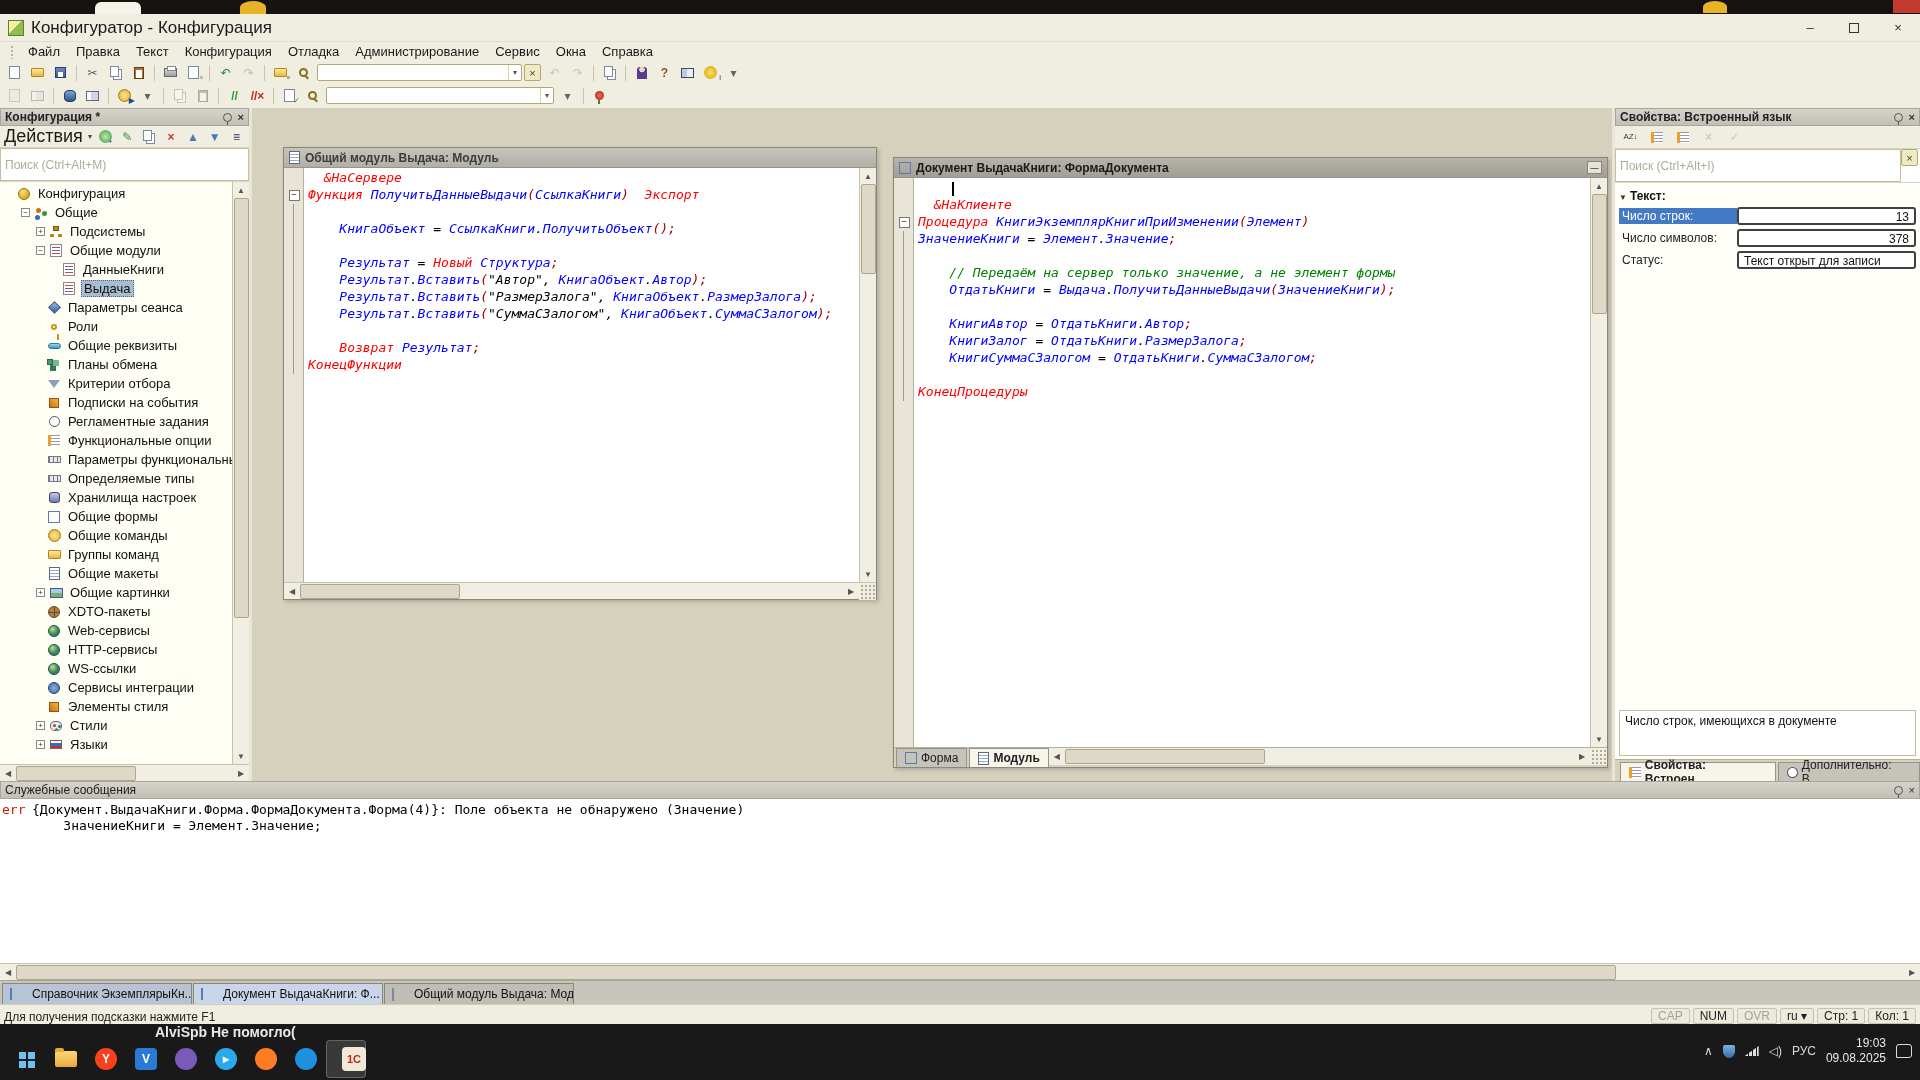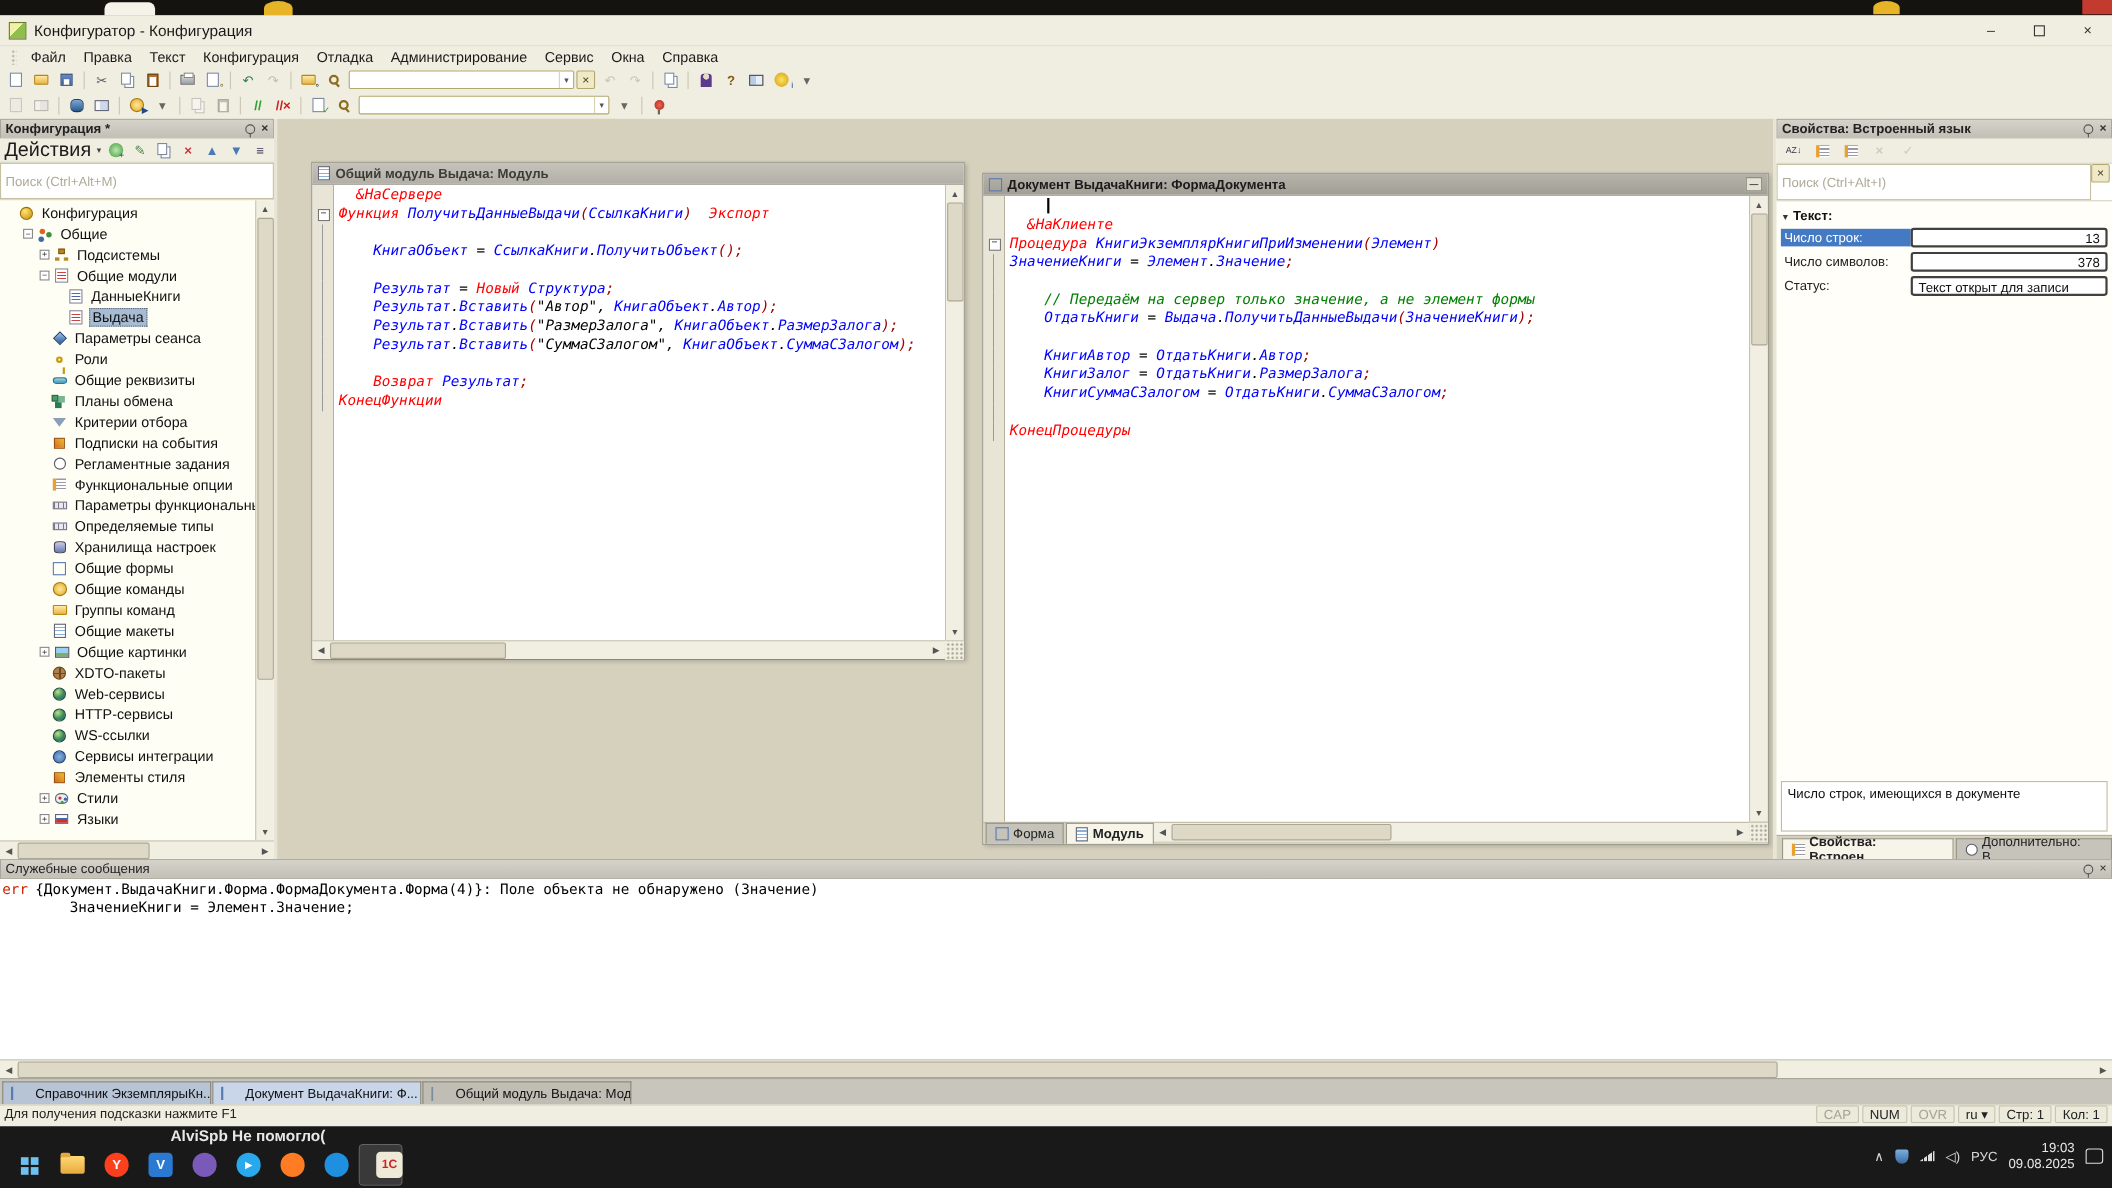--- a/index.html
+++ b/index.html
@@ -9,21 +9,21 @@
   
   #desktop-strip { position:absolute; left:0; top:0; width:1920px; height:14px; background:#15130f; }
   .blob-white { position:absolute; left:95px; top:2px; width:46px; height:12px; background:#f5f2ea; border-radius:6px 6px 0 0; }
   .by { position:absolute; background:#e6b426; border-radius:50% 50% 0 0; }
   .blob-red { position:absolute; left:1893px; top:0; width:27px; height:13px; background:#c23b2e; }
 
   
   #app { position:absolute; left:0; top:14px; width:1920px; height:1010px; background:#f0eee1; }
   #titlebar { height:28px; display:flex; align-items:center; padding-left:8px; background:#f0eee1; border-bottom:1px solid #e2dfd0; }
   .app-icon { width:16px; height:16px; background:linear-gradient(135deg,#f3f0a8 0 45%,#8fbf4a 45%); border:1px solid #6a7a30; margin-right:7px; }
-  #titlebar .title { font-size:14px; color:#1a1a1a; }
+  #titlebar .title { font-size:17px; color:#1a1a1a; }
   #winbtns { margin-left:auto; display:flex; }
   .winbtn { width:44px; height:26px; display:flex; align-items:center; justify-content:center; font-size:13px; color:#333; }
   .winbtn .sq { width:10px; height:10px; border:1px solid #333; }
 
   #menubar { height:19px; display:flex; align-items:center; padding-left:10px; gap:2px; }
   .grip { width:5px; height:14px; margin-right:4px;
           background-image:radial-gradient(circle,#b9b5a2 1px,transparent 1.2px); background-size:4px 4px; }
   .menu-item { font-size:13px; color:#1a1a1a; padding:1px 7px; }
 
   .toolbar { height:23px; display:flex; align-items:center; padding-left:3px; }
@@ -165,21 +165,21 @@
   .mline { display:flex; white-space:pre; line-height:16px; }
   .mtag { width:30px; flex:none; color:var(--err); }
   .mtext { color:#000; }
 
   
   #wintabs { position:absolute; left:0; top:966px; width:1920px; height:24px; background:#c8c5bc; border-top:1px solid #a8a59a; display:flex; align-items:flex-end; padding-left:2px; }
   .wtab { height:21px; display:flex; align-items:center; gap:20px; padding:0 7px; margin-right:1px; font-size:12px; color:#111;
       border:1px solid #8a8778; border-bottom:none; background:#c0bdb4; max-width:190px; white-space:nowrap; overflow:hidden; }
   .wtab.blue { background:#b7c4d6; }
   .wtab.on { background:#c9d6ea; }
-  #statusbar { position:absolute; left:0; top:990px; width:1920px; height:20px; background:#f0eee1; border-top:1px solid #d0ccba; display:flex; align-items:flex-start; font-size:12px; color:#222; padding:0 4px; }
+  #statusbar { position:absolute; left:0; top:990px; width:1920px; height:20px; background:#f0eee1; border-top:1px solid #d0ccba; display:flex; align-items:flex-end; font-size:12px; color:#222; padding:0 4px; }
   #statusbar .sp { flex:1; }
   .scell { border:1px solid #c6c2b0; border-radius:2px; background:#eceadb; padding:0 6px; margin-left:3px; height:16px; line-height:15px; }
   .scell.dim { color:#a6a292; }
 
   
   #taskbar { position:absolute; left:0; top:1024px; width:1920px; height:56px; background:#191919; }
   #toast { position:absolute; left:110px; top:0px; color:#e8e8e8; font-size:14px; font-weight:bold;margin-left:45px; }
   #task-icons { position:absolute; left:6px; top:16px; display:flex; align-items:center; }
   .tslot { width:40px; height:38px; display:flex; align-items:center; justify-content:center; border-radius:4px; }
   .tslot.active { background:rgba(255,255,255,.14); box-shadow:inset 0 0 0 1px rgba(255,255,255,.22);justify-content:flex-end; }

